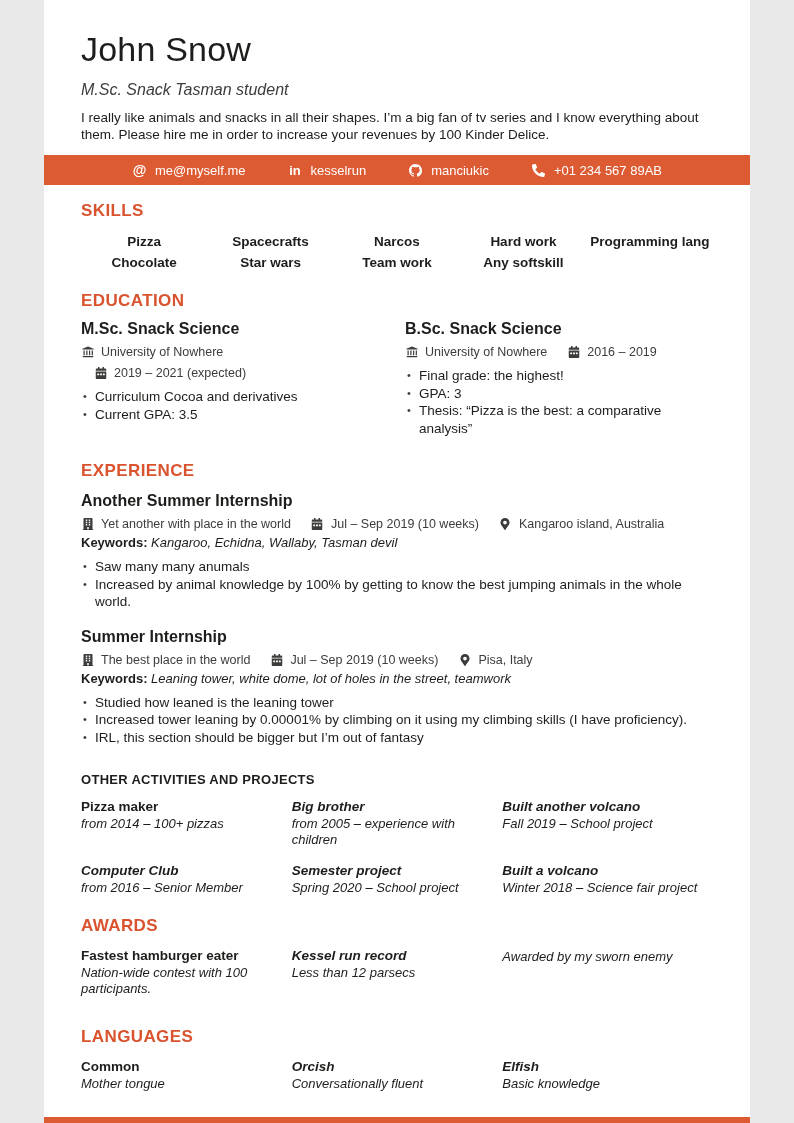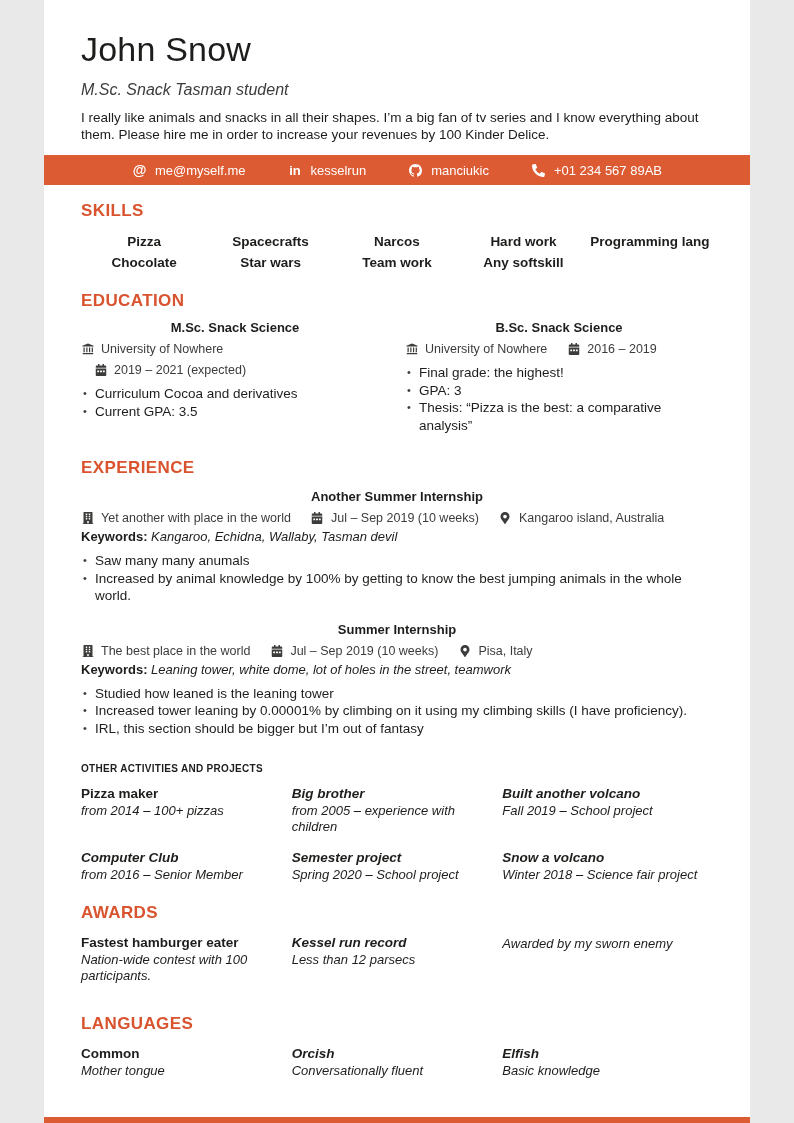--- a/index.html
+++ b/index.html
@@ -65,40 +65,40 @@
   .at-glyph { font-size: 14px; font-weight: 700; line-height: 1; }
   .in-glyph { font-size: 13px; font-weight: 800; line-height: 1; letter-spacing: 0; }
 
   
   h2.sec {
     font-size: 17px;
     font-weight: 700;
     letter-spacing: 0.4px;
     color: #d9532e;
   }
-  h2.sec.dark { color: #1d1d1b; font-size: 10px; letter-spacing: 0.3px; }
+  h2.sec.dark { color: #1d1d1b; font-size: 13px; letter-spacing: 0.3px; }
 
   
   .skills-grid {
     margin-top: 13px;
     display: grid;
     grid-template-columns: repeat(5, 1fr);
     row-gap: 5px;
   }
   .skill {
     text-align: center;
     font-size: 13.5px;
     font-weight: 700;
     color: #1d1d1b;
     line-height: 16px;
   }
 
   
   .edu-grid { display: grid; grid-template-columns: 1fr 1fr; column-gap: 16px; }
-  .entry-title { margin-top: 9px; font-size: 13px; font-weight: 700; color: #1d1d1b; text-align: center; }
+  .entry-title { margin-top: 9px; font-size: 16px; font-weight: 700; color: #1d1d1b; }
   .info-row {
     margin-top: 7px;
     display: flex;
     align-items: center;
     gap: 7px;
     flex-wrap: wrap;
     font-size: 12.5px;
     color: #3c3c3b;
   }
   .info-row .grp { display: flex; align-items: center; gap: 7px; }
@@ -355,21 +355,21 @@
       </div>
       <div class="mini">
         <div class="mname">Computer Club</div>
         <div class="mdetail">from 2016 – Senior Member</div>
       </div>
       <div class="mini">
         <div class="mname">Semester project</div>
         <div class="mdetail">Spring 2020 – School project</div>
       </div>
       <div class="mini">
-        <div class="mname">Snow a volcano</div>
+        <div class="mname">Built a volcano</div>
         <div class="mdetail">Winter 2018 – Science fair project</div>
       </div>
     </div>
 
     <h2 class="sec mt20">AWARDS</h2>
     <div class="tri-grid">
       <div class="mini">
         <div class="mname upright">Fastest hamburger eater</div>
         <div class="mdetail">Nation-wide contest with 100 partici­pants.</div>
       </div>

